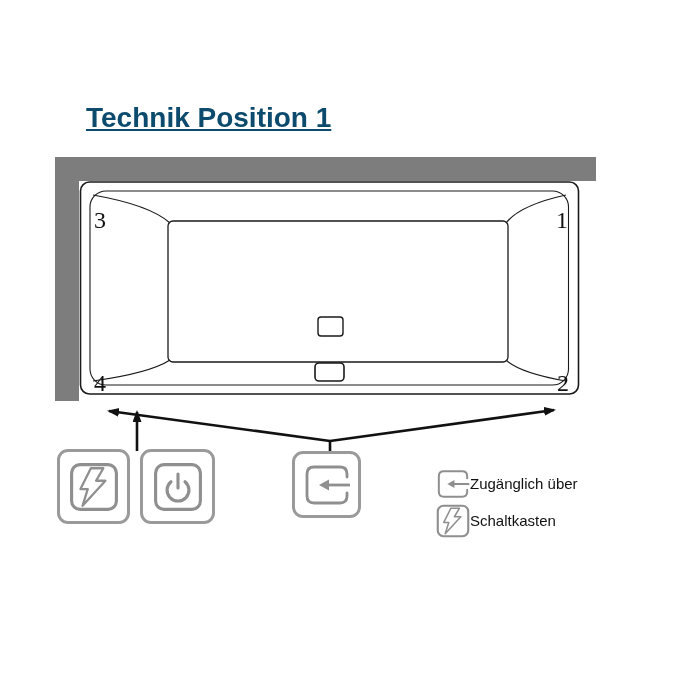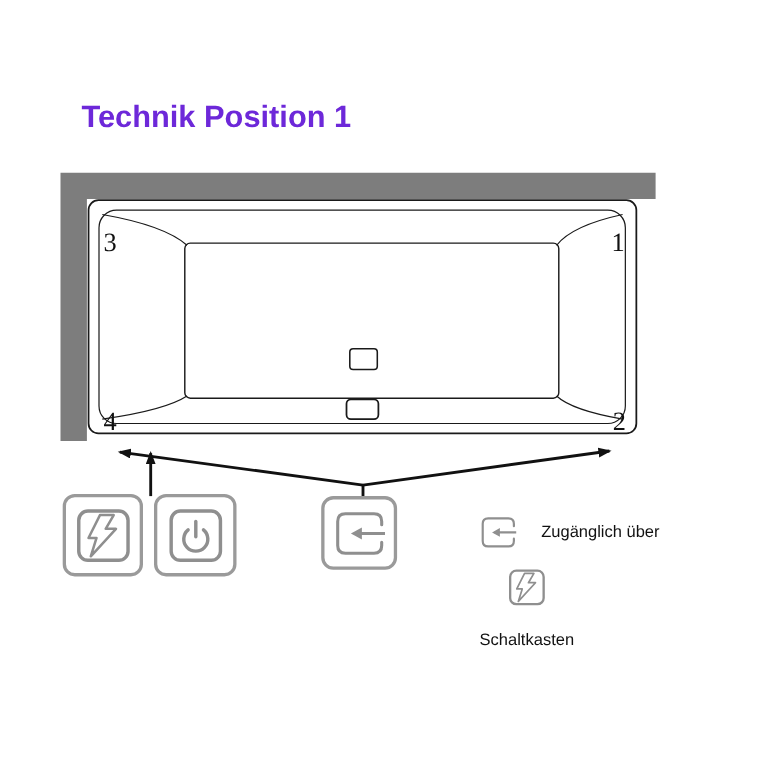--- a/index.html
+++ b/index.html
@@ -1,39 +1,40 @@
 <!DOCTYPE html>
 <html><head>
 <meta charset="utf-8">
 <style>
   html,body { margin:0; padding:0; background:#fff; }
   .page {
     position:relative; width:700px; height:700px; background:#ffffff;
     font-family:"Liberation Sans", sans-serif; overflow:hidden;
   }
   .title {
-    position:absolute; left:70px; top:86px; margin:4px;
-    font-size:28px; font-weight:bold; color:#6d28d9;
+    position:absolute; left:70px; top:86px; margin:16px;
+    font-size:28px; font-weight:bold; color:#0c4a6e;
     font-family:"Liberation Sans", sans-serif;
+    text-decoration:underline;
   }
   .diagram { position:absolute; left:0; top:0; }
   .iconbox {
     position:absolute; background:#fff; border:3px solid #9a9a9a;
     border-radius:11px; display:flex; align-items:center; justify-content:center;
     box-sizing:border-box;
   }
   #box-bolt   { left:57px;  top:449px; width:73px; height:75px; }
   #box-power  { left:140px; top:449px; width:75px; height:75px; }
   #box-access { left:292px; top:451px; width:69px; height:67px; }
   .legend-item {
     position:absolute; left:436px; display:flex; align-items:center;
-    gap:22px; height:35px;
+    height:35px;
   }
   #legend-0 { top:466px; }
-  #legend-1 { top:517px;flex-direction:column; }
+  #legend-1 { top:503px; }
   #legend-2 { top:567px; }
   .legend-item .ic { width:34px; height:34px; flex:0 0 auto; }
   .legend-label { font-size:15px; color:#111; white-space:nowrap; }
   .corner-num {
     font-family:"Liberation Serif", serif; font-size:24px; fill:#111;
   }
 </style>
 </head>
 <body>
 

